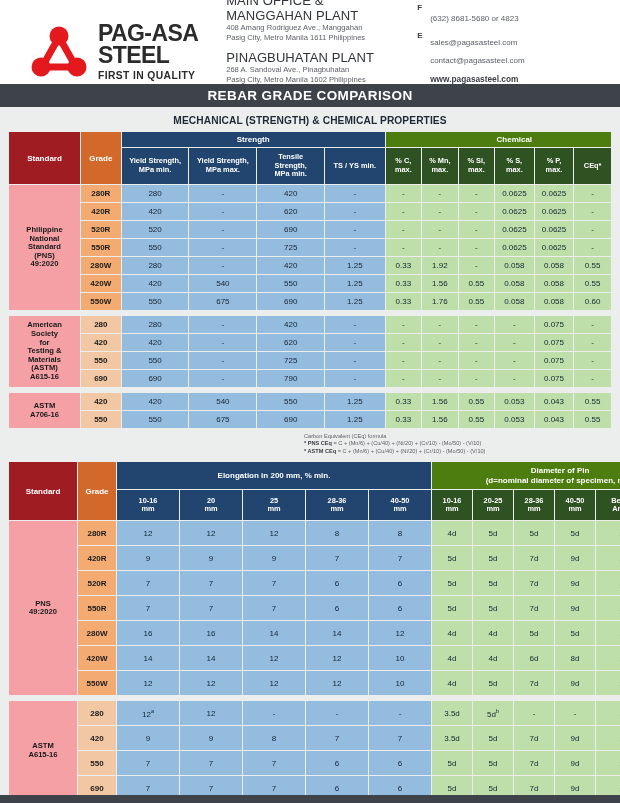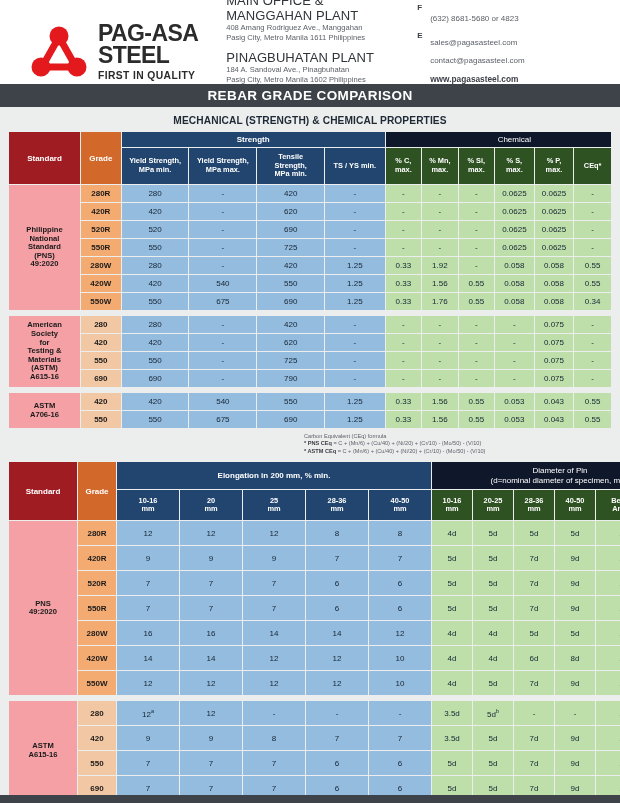--- a/index.html
+++ b/index.html
@@ -58,21 +58,21 @@
   }
   table.grid { border-collapse: separate; border-spacing: 1px; width: 604px; table-layout: fixed; }
   table.grid td { text-align: center; vertical-align: middle; }
 
   
   .h-std { background: #a01c23; color: #fff; font-weight: bold; font-size: 8px; }
   .h-grade { background: #d2682a; color: #fff; font-weight: bold; font-size: 8px; }
   .h-blue { background: #21456e; color: #fff; font-weight: bold; font-size: 7.4px; line-height: 8.6px; }
   .h-blue-grp { background: #21456e; color: #fff; font-weight: bold; font-size: 8px; }
   .h-green { background: #2e5222; color: #fff; font-weight: bold; font-size: 7.4px; line-height: 8.6px; }
-  .h-green-grp { background: #0f172a; color: #fff; font-weight: normal; font-size: 8px; line-height: 9.4px; padding-left: 32px; }
+  .h-green-grp { background: #4d7c0f; color: #fff; font-weight: bold; font-size: 8px; line-height: 9.4px; padding-left: 32px; }
 
   
   .c-std { background: #f4a0a5; color: #1a1a1a; font-weight: bold; font-size: 7.6px; line-height: 8.6px; }
   .c-grade-w { background: #f4ab72; color: #1a1a1a; font-weight: bold; font-size: 8px; }
   .c-grade-a { background: #f2c8a4; color: #1a1a1a; font-weight: bold; font-size: 8px; }
   .c-blue { background: #94bcdf; color: #152433; font-size: 8px; }
   .c-green { background: #bedfaa; color: #152433; font-size: 8px; }
   sup { font-size: 5.5px; vertical-align: super; }
 
   
@@ -105,21 +105,21 @@
         <div class="logo-l3">FIRST IN QUALITY</div>
       </div>
     </div>
 
     <div class="addr-block">
       <div class="addr-title">MAIN OFFICE &amp; MANGGAHAN PLANT</div>
       <div class="addr-line">408 Amang Rodriguez Ave., Manggahan</div>
       <div class="addr-line">Pasig City, Metro Manila 1611 Philippines</div>
       <div class="addr-gap"></div>
       <div class="addr-title">PINAGBUHATAN PLANT</div>
-      <div class="addr-line">184 A. Sandoval Ave., Pinagbuhatan</div>
+      <div class="addr-line">268 A. Sandoval Ave., Pinagbuhatan</div>
       <div class="addr-line">Pasig City, Metro Manila 1602 Philippines</div>
     </div>
 
     <div class="contact-block">
       <div class="c-row">
         <span class="c-key">T</span>
         <span class="c-val">(632) 8737-6300</span>
       </div>
       <div class="c-row">
         <span class="c-key">F</span>
@@ -259,21 +259,21 @@
             <td class="c-grade-w" style="height:17px">550W</td>
             <td class="c-blue">550</td>
             <td class="c-blue">675</td>
             <td class="c-blue">690</td>
             <td class="c-blue">1.25</td>
             <td class="c-green">0.33</td>
             <td class="c-green">1.76</td>
             <td class="c-green">0.55</td>
             <td class="c-green">0.058</td>
             <td class="c-green">0.058</td>
-            <td class="c-green">0.34</td>
+            <td class="c-green">0.60</td>
           </tr>
           <tr>
             <td class="" colspan="12" style="height:4px;background:#eceded"></td>
           </tr>
           <tr>
             <td class="c-std" rowspan="4">American<br>Society<br>for<br>Testing &amp;<br>Materials<br>(ASTM)<br>A615-16</td>
             <td class="c-grade-a" style="height:17px">280</td>
             <td class="c-blue">280</td>
             <td class="c-blue">-</td>
             <td class="c-blue">420</td>

